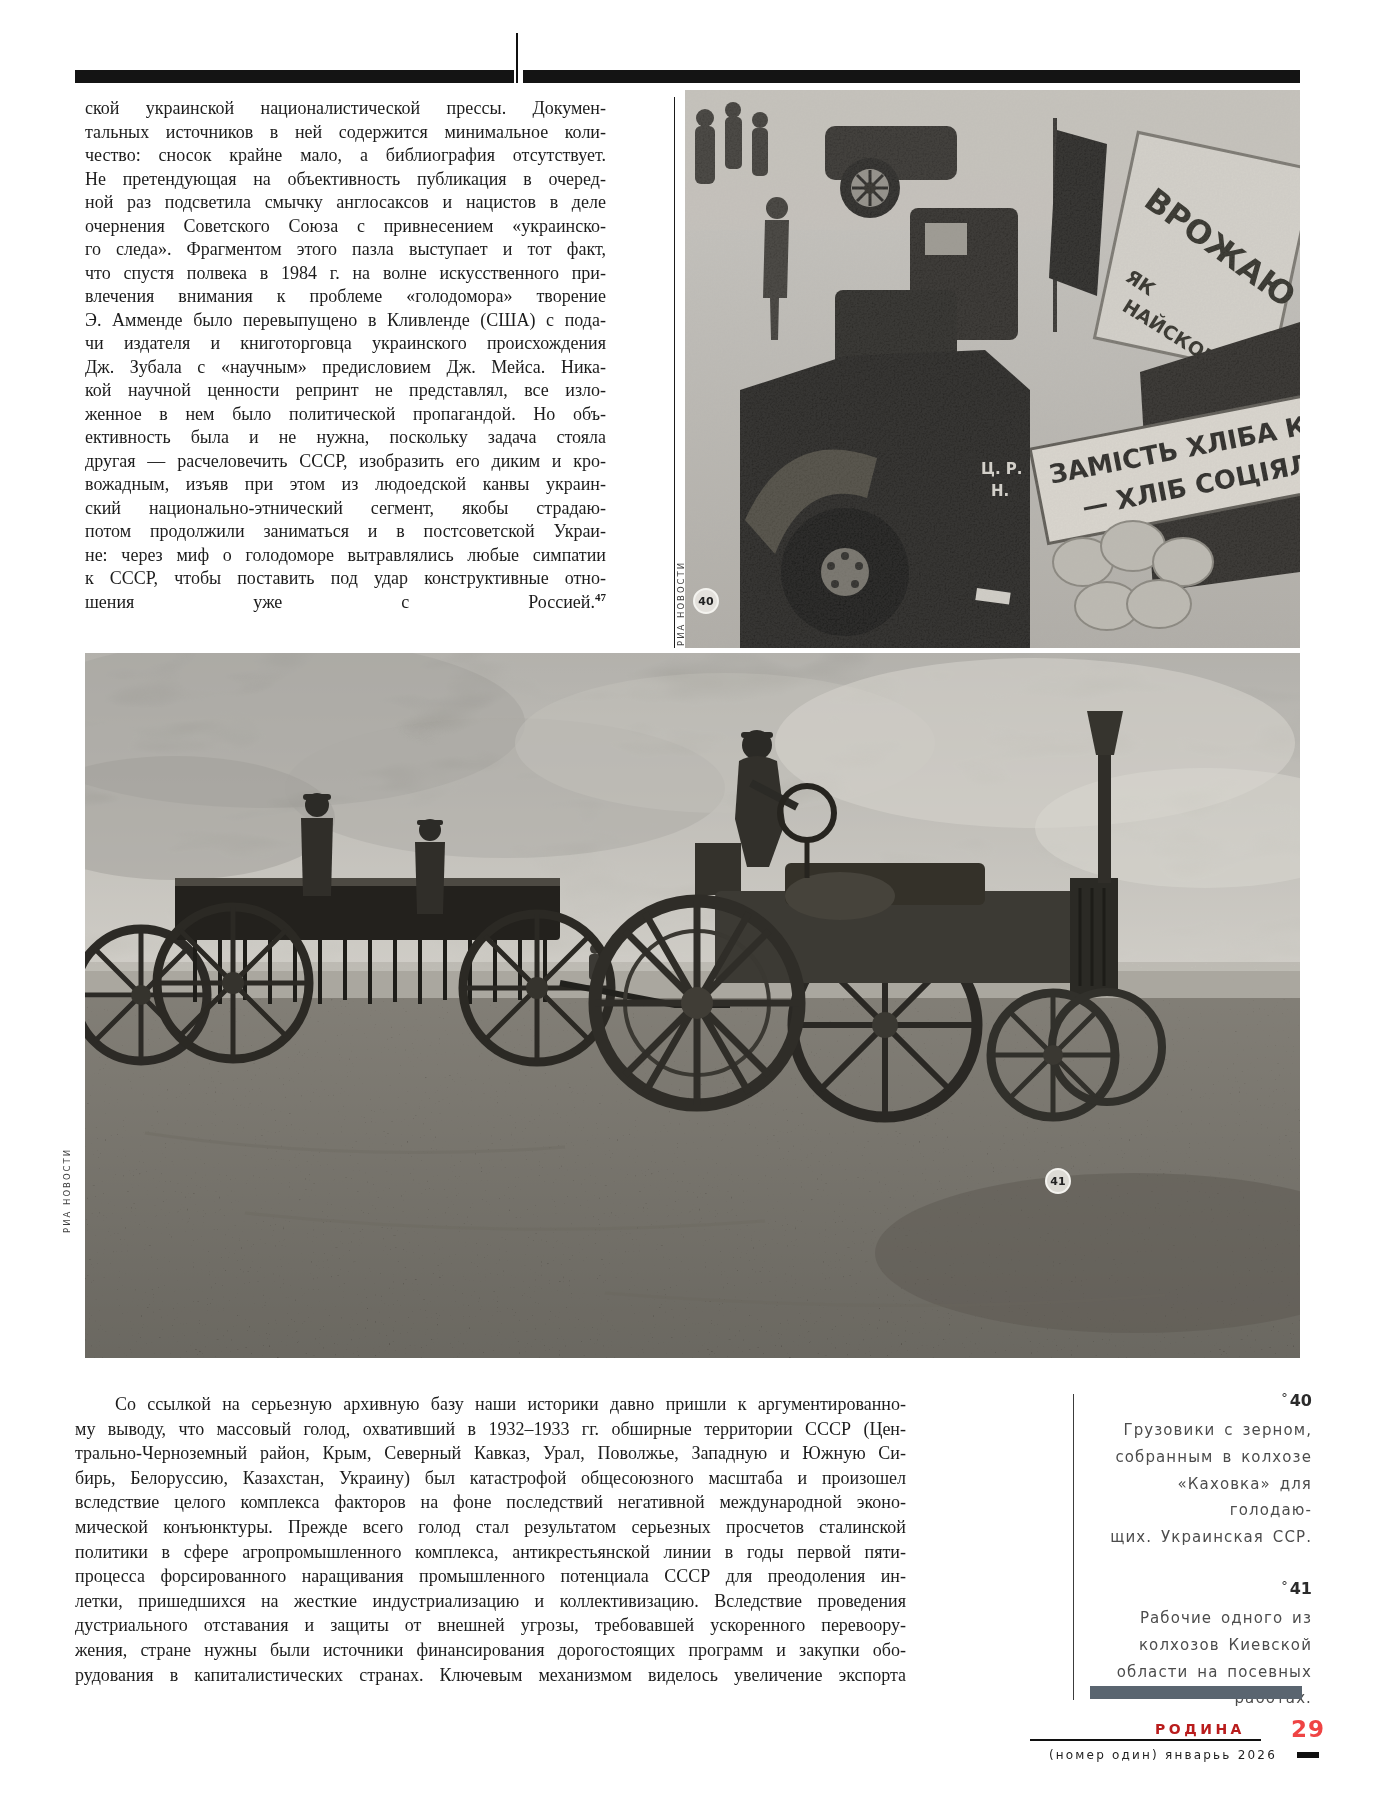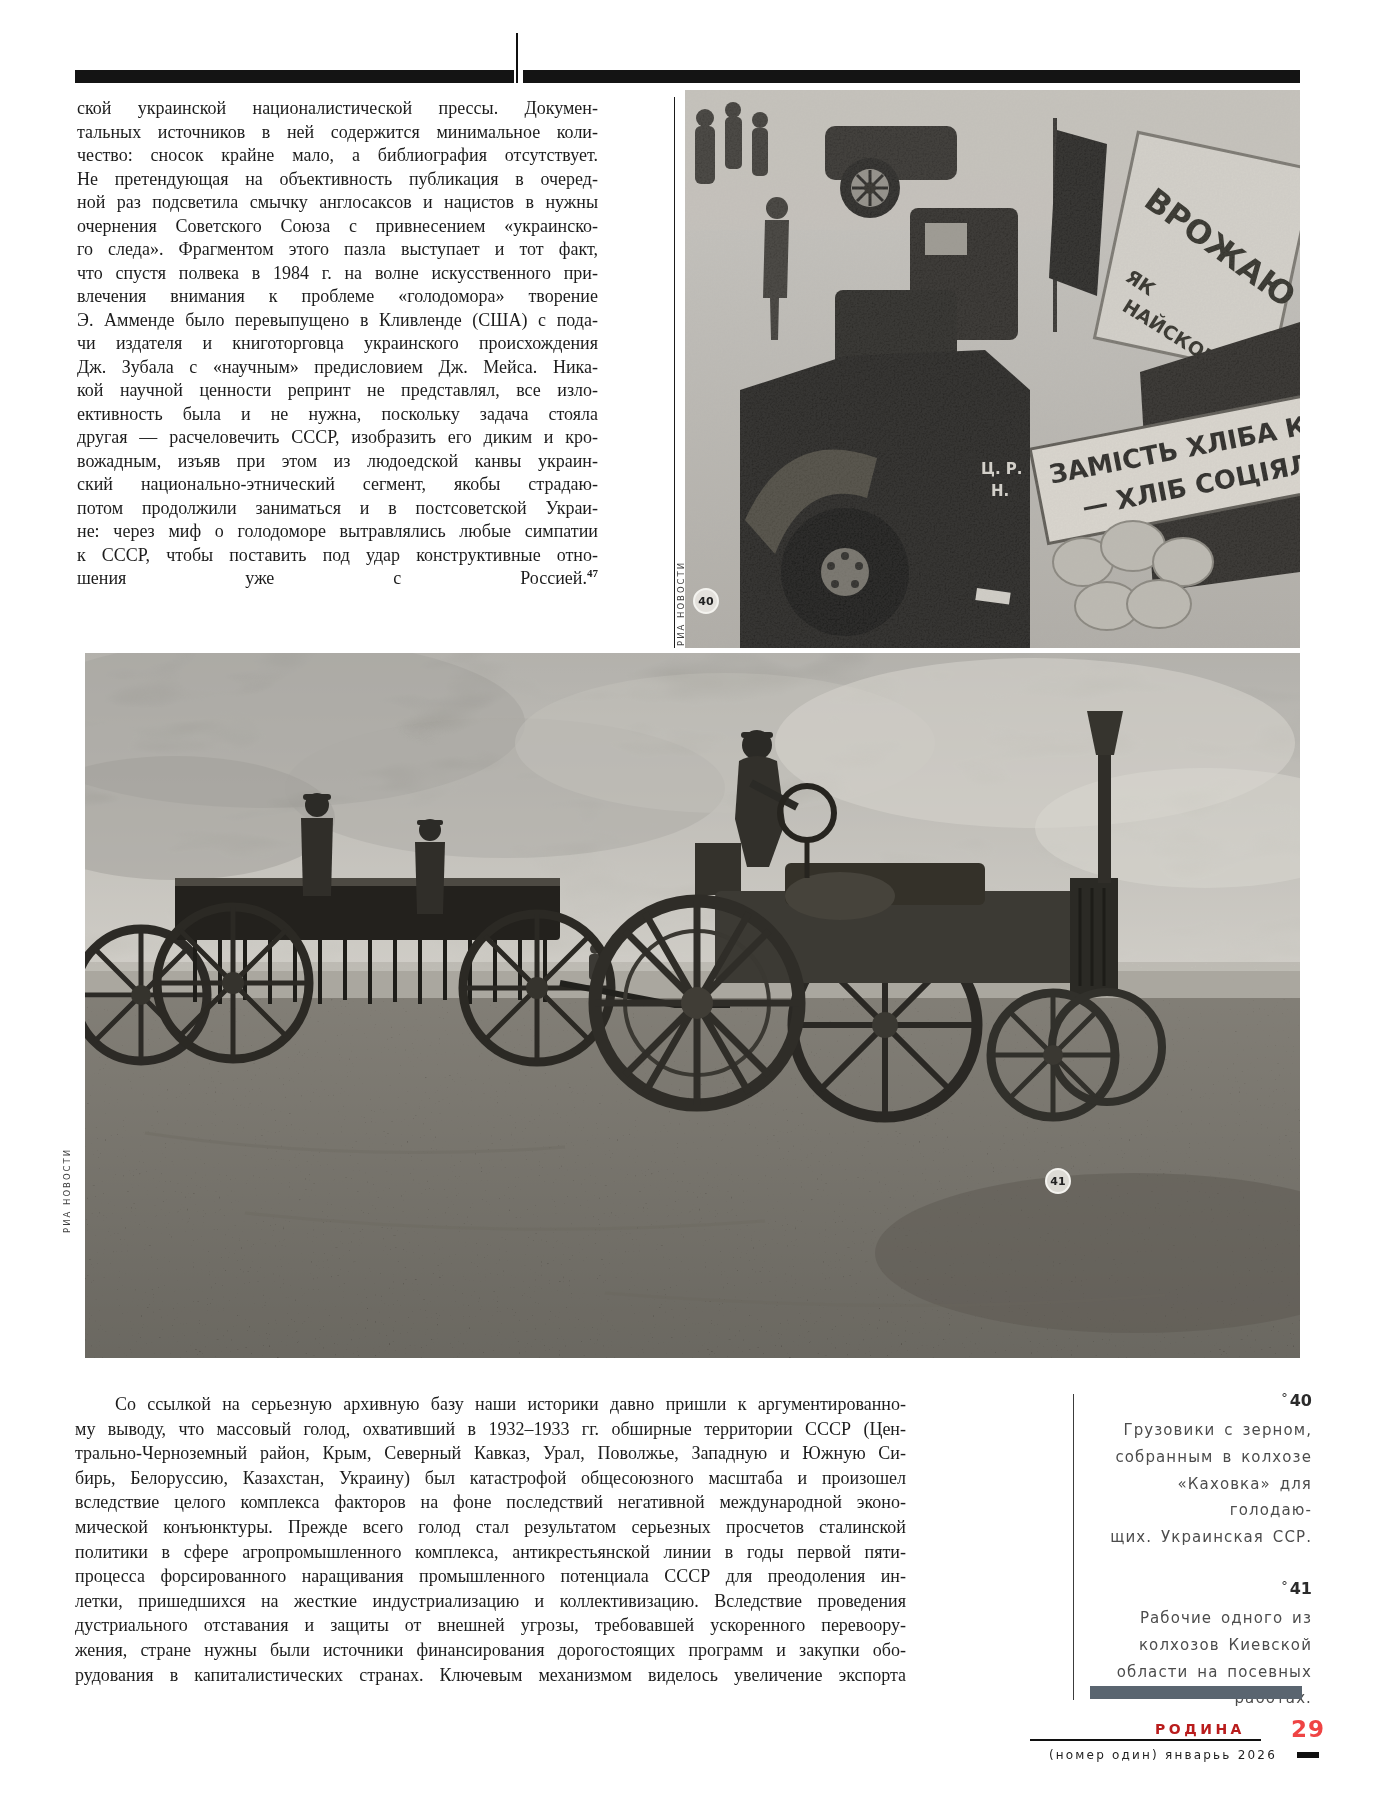--- a/index.html
+++ b/index.html
@@ -8,21 +8,21 @@
 
   
   .kicker-title{position:absolute;left:75px;top:24px;font-family:"Liberation Sans",sans-serif;
         font-weight:bold;font-size:24px;letter-spacing:.6px;color:#5a6a75;}
   .kicker-vline{position:absolute;left:516px;top:33px;width:2px;height:50px;background:#101010;}
   .kicker-bar{position:absolute;top:70px;height:13px;background:#141414;}
   .kicker-bar.b1{left:75px;width:439px;}
   .kicker-bar.b2{left:523px;width:777px;}
 
   
-  .col-left{position:absolute;left:77px;top:97px;width:521px;font-size:18px;line-height:23.5px;}
+  .col-left{position:absolute;left:85px;top:97px;width:521px;font-size:18px;line-height:23.5px;}
   .tline{text-align:justify;text-align-last:justify;overflow:hidden;}
   .lastline{text-align:left;}
   .fnote{font-size:11px;font-weight:bold;vertical-align:super;line-height:0;}
 
   .bp{position:absolute;left:75px;top:1392px;width:831px;font-size:18px;line-height:24.6px;}
   .bp .tline:first-child{text-indent:40px;}
 
   
   .photo{position:absolute;overflow:hidden;background:#b9b6b0;}
   .photo-top{left:685px;top:90px;width:615px;height:558px;}
@@ -68,29 +68,30 @@
   <div class="kicker-vline"></div>
   <div class="kicker-bar b1"></div>
   <div class="kicker-bar b2"></div>
 
   <div class="col-left">
     <div>
         <div class="tline">ской украинской националистической прессы. Докумен-</div>
         <div class="tline">тальных источников в ней содержится минимальное коли-</div>
         <div class="tline">чество: сносок крайне мало, а библиография отсутствует.</div>
         <div class="tline">Не претендующая на объективность публикация в очеред-</div>
-        <div class="tline">ной раз подсветила смычку англосаксов и нацистов в нужны</div>
+        <div class="tline">ной раз подсветила смычку англосаксов и нацистов в деле</div>
         <div class="tline">очернения Советского Союза с привнесением «украинско-</div>
         <div class="tline">го следа». Фрагментом этого пазла выступает и тот факт,</div>
         <div class="tline">что спустя полвека в 1984 г. на волне искусственного при-</div>
         <div class="tline">влечения внимания к проблеме «голодомора» творение</div>
         <div class="tline">Э. Амменде было перевыпущено в Кливленде (США) с пода-</div>
         <div class="tline">чи издателя и книготорговца украинского происхождения</div>
         <div class="tline">Дж. Зубала с «научным» предисловием Дж. Мейса. Ника-</div>
         <div class="tline">кой научной ценности репринт не представлял, все изло-</div>
+        <div class="tline">женное в нем было политической пропагандой. Но объ-</div>
         <div class="tline">ективность была и не нужна, поскольку задача стояла</div>
         <div class="tline">другая — расчеловечить СССР, изобразить его диким и кро-</div>
         <div class="tline">вожадным, изъяв при этом из людоедской канвы украин-</div>
         <div class="tline">ский национально-этнический сегмент, якобы страдаю-</div>
         <div class="tline">потом продолжили заниматься и в постсоветской Украи-</div>
         <div class="tline">не: через миф о голодоморе вытравлялись любые симпатии</div>
         <div class="tline">к СССР, чтобы поставить под удар конструктивные отно-</div>
       </div>
     <div class="tline lastline">
       <span>шения уже с Россией.</span><span class="fnote">47</span>

